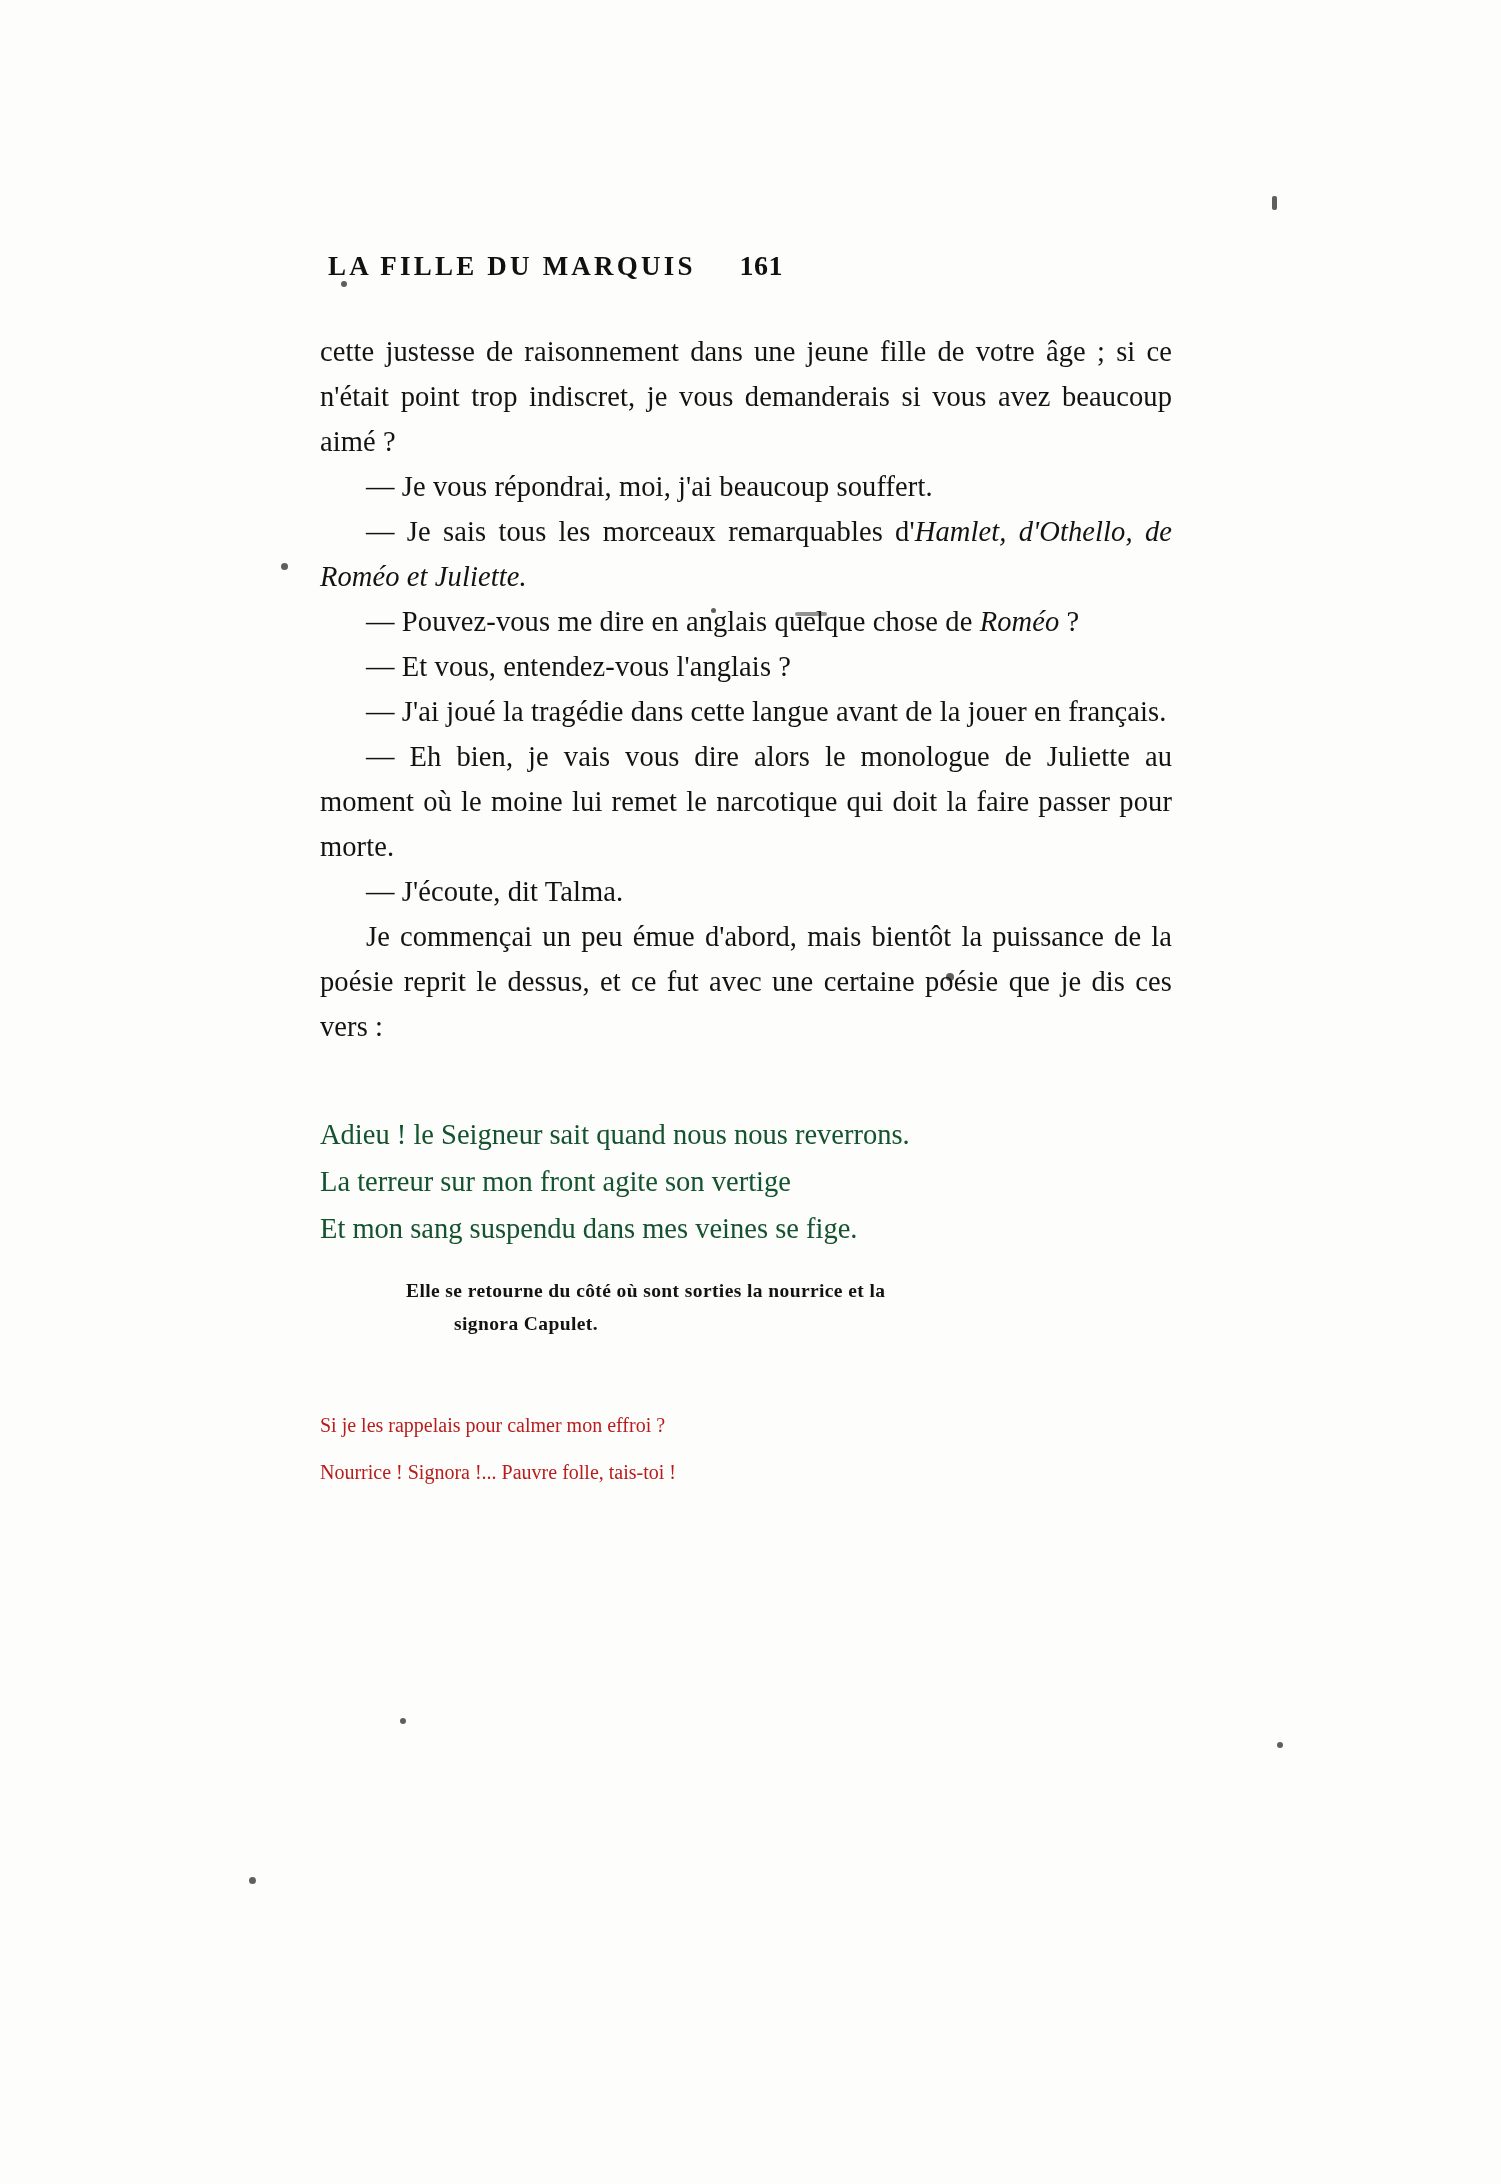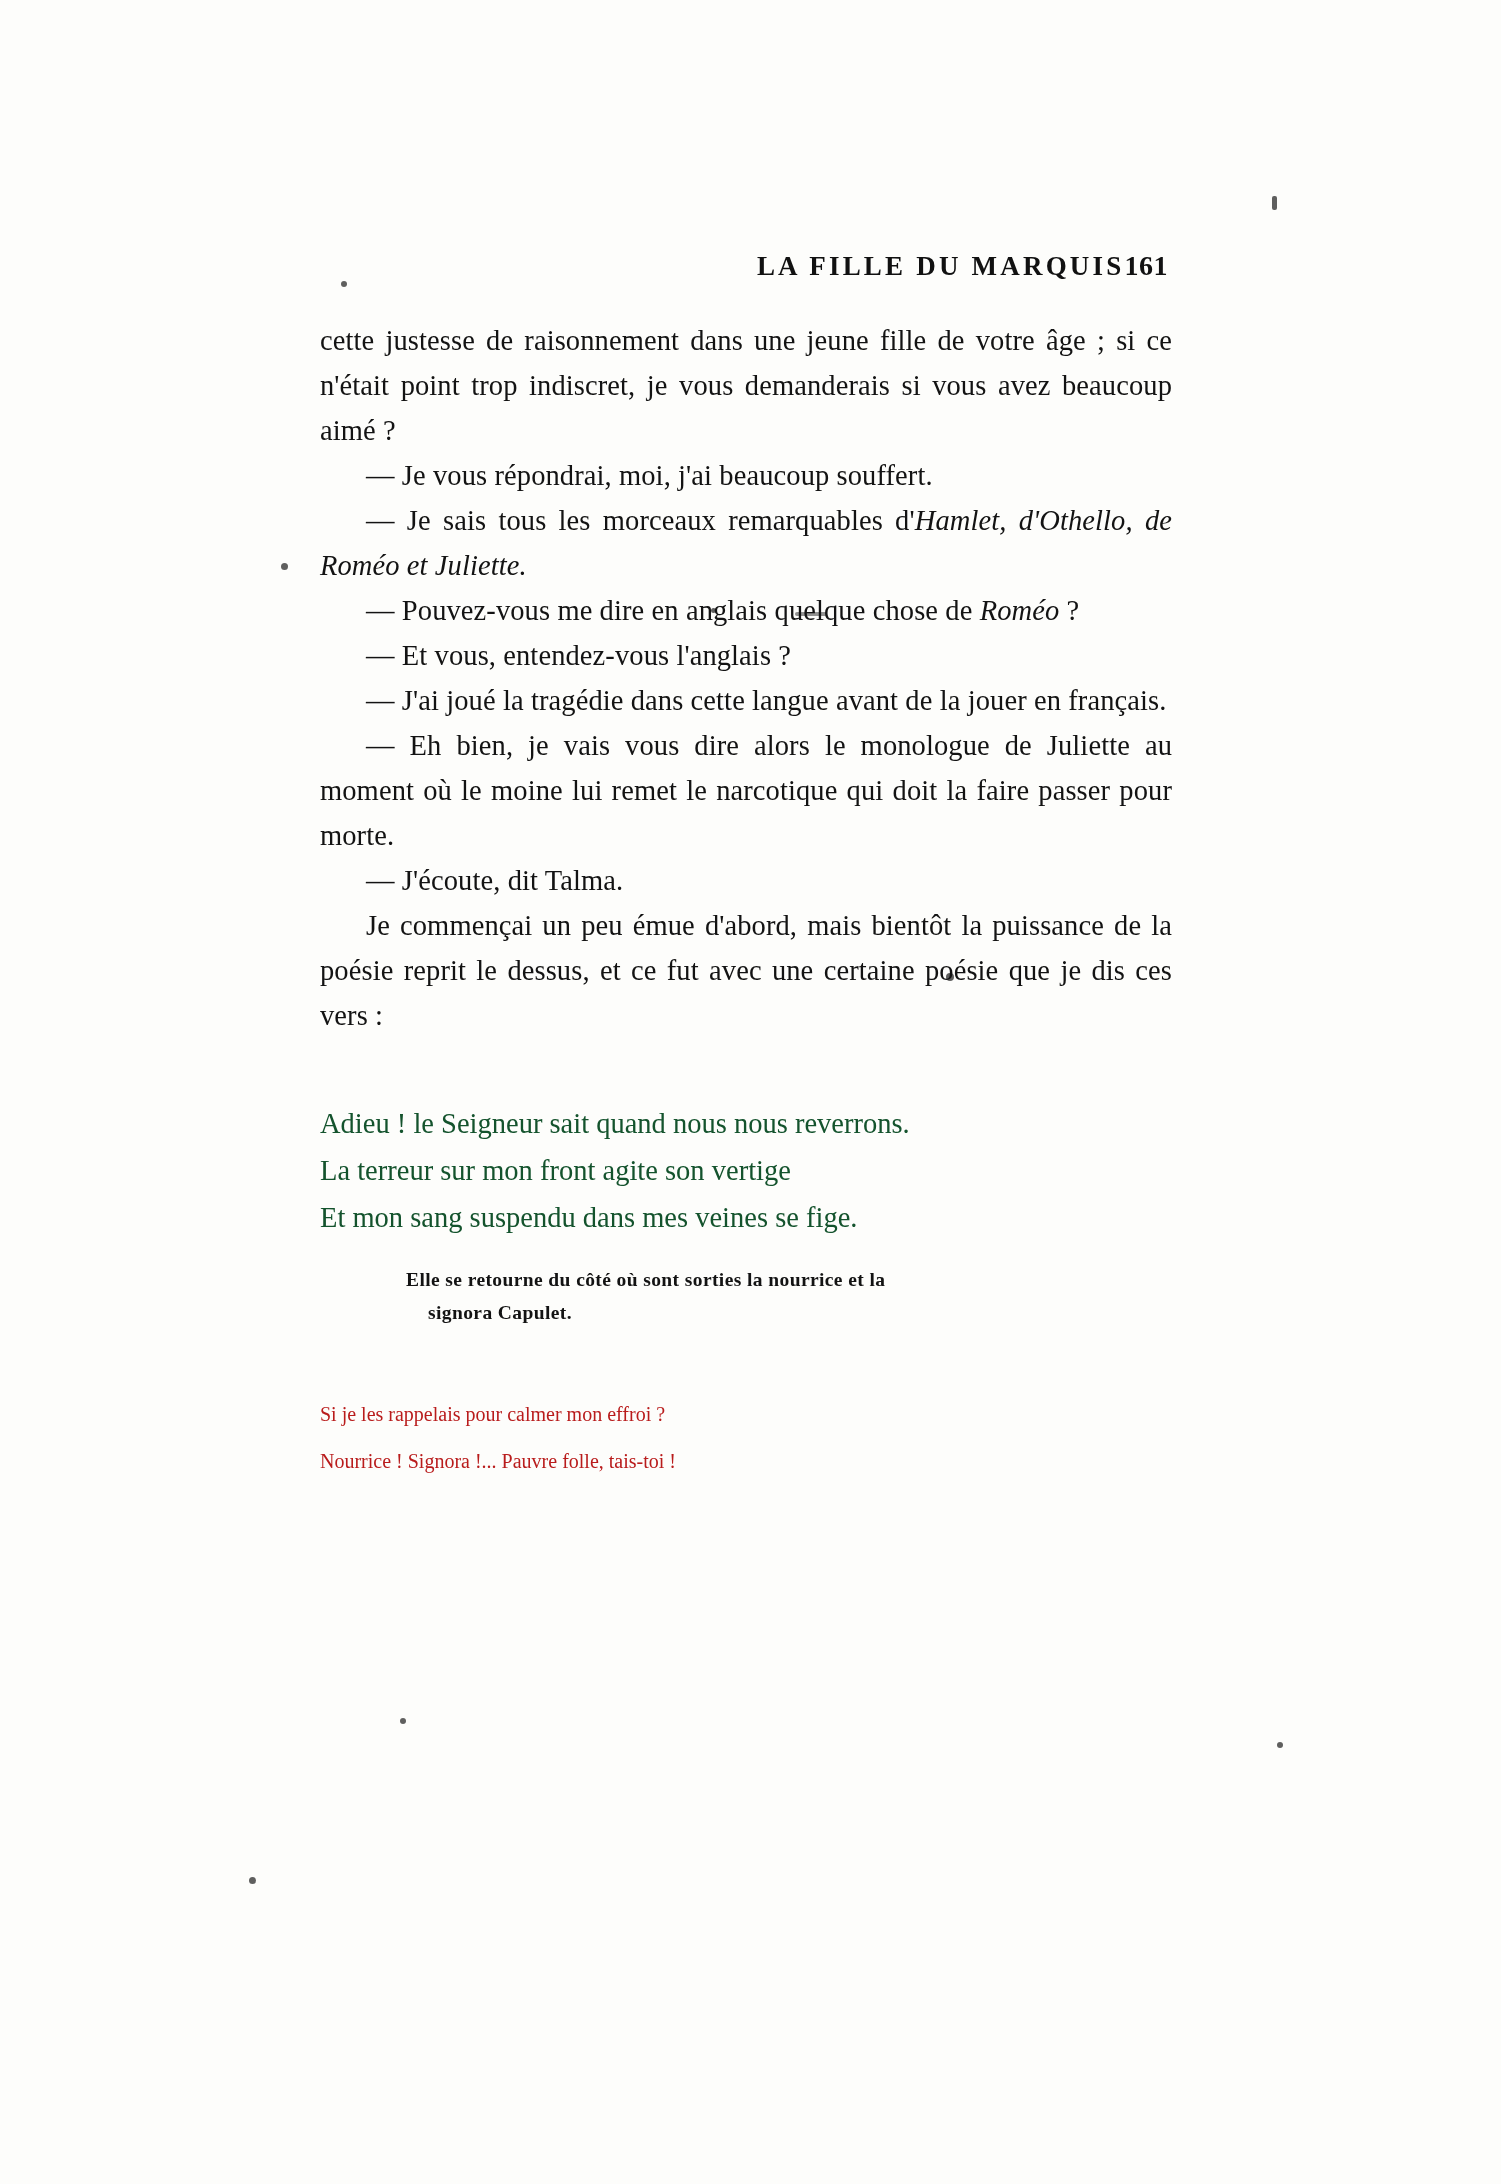--- a/index.html
+++ b/index.html
@@ -29,24 +29,25 @@
     position: absolute;
     left: 320px;
     top: 250px;
     width: 860px;
   }
 
   
   .runhead {
     display: flex;
     align-items: baseline;
-    justify-content: flex-end;
+    justify-content: flex-start;
     width: 840px;
     margin-left: 8px;
-    margin-bottom: 36px;
+    margin-bottom: 47px;
+    gap: 44px;
   }
   .runhead-title {
     font-family: "Liberation Serif", serif;
     font-weight: bold;
     font-size: 27px;
     letter-spacing: 3.2px;
     color: #111;
     white-space: nowrap;
   }
   .runhead-folio {
@@ -88,21 +89,21 @@
     margin-top: 22px;
     margin-left: 86px;
     width: 760px;
     font-family: "Liberation Serif", serif;
     font-weight: bold;
     font-size: 19.5px;
     line-height: 33px;
     letter-spacing: 0.4px;
     color: #131313;
   }
-  .stage .l2 { margin-left: 22px; font-family: Liberation Serif, serif; }
+  .stage .l2 { margin-left: 48px; font-family: Liberation Serif, serif; }
 
   .verse2 {
     margin-top: 62px;
     font-size: 20px;
     line-height: 47px;
     color: #b91c1c;
   }
   .verse2 div { white-space: nowrap; }
 
   

